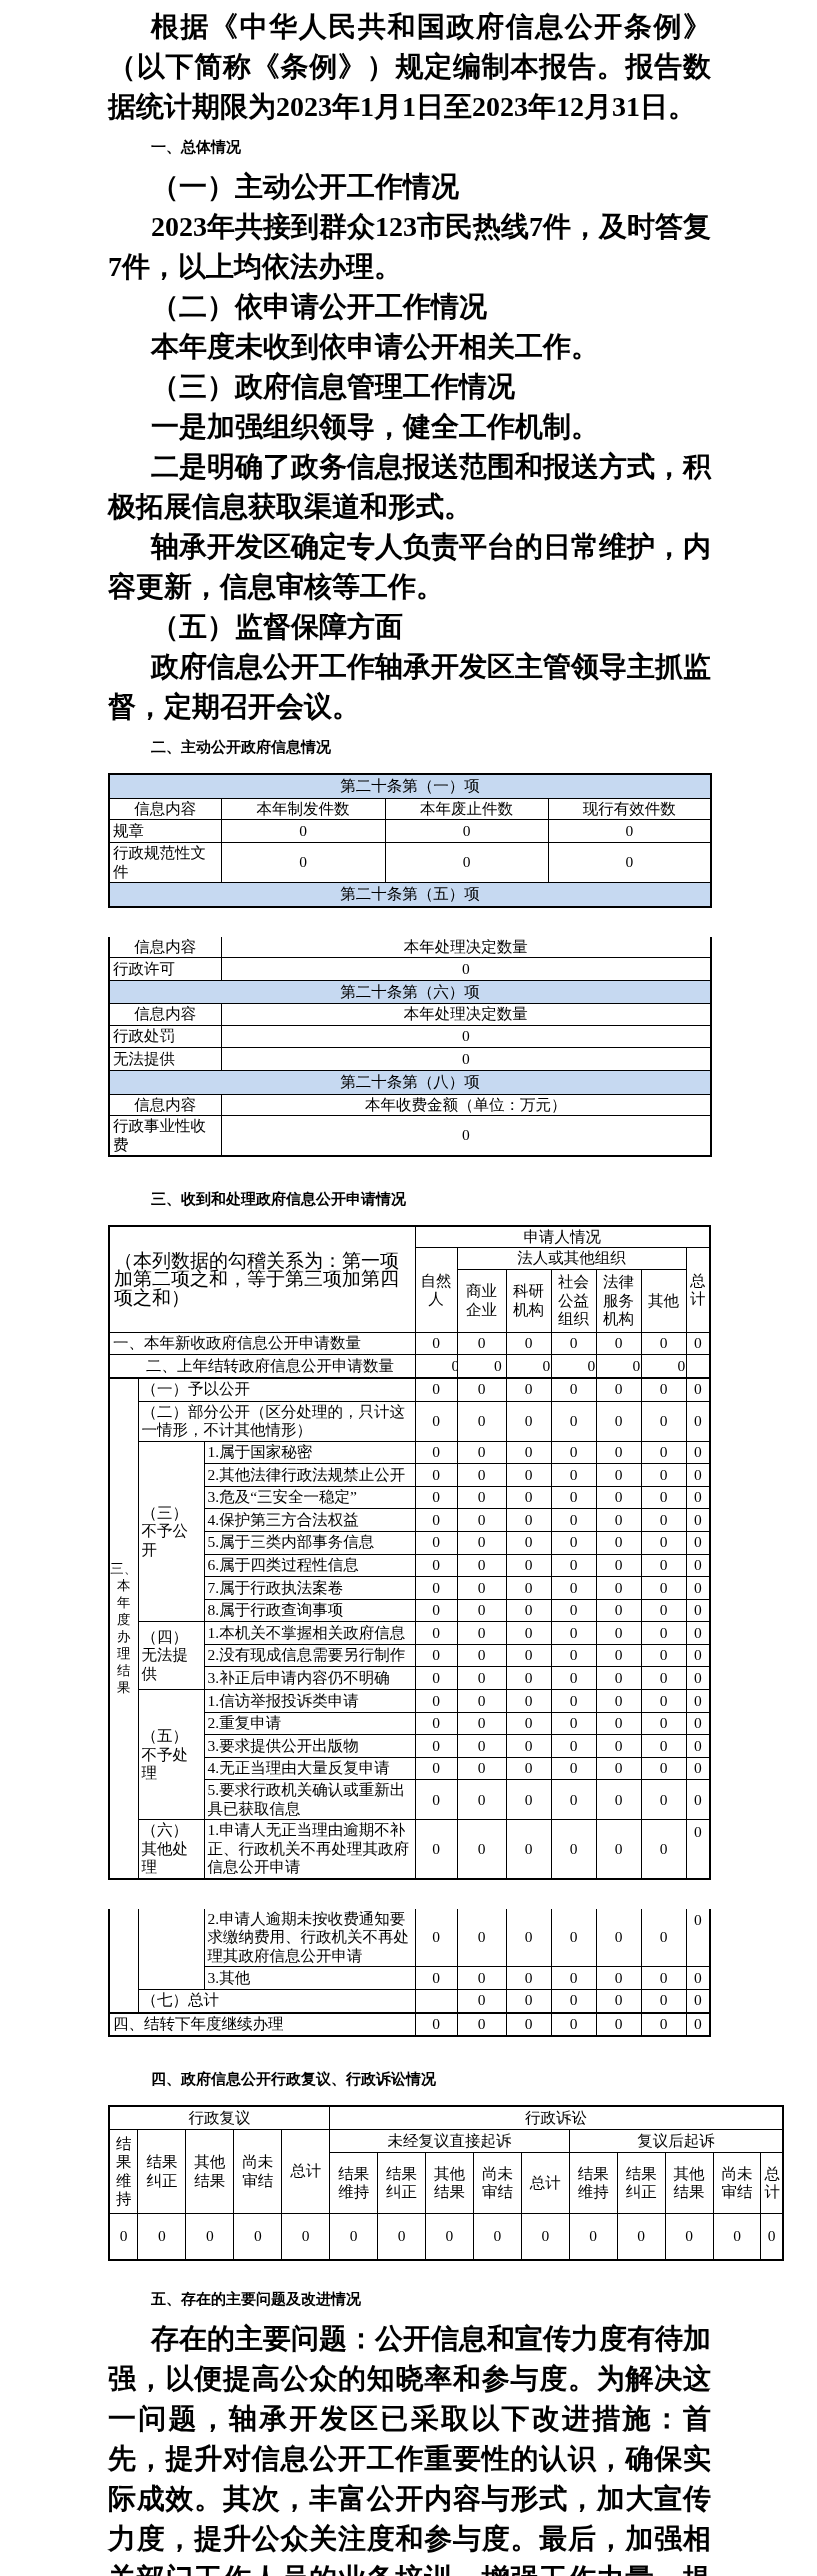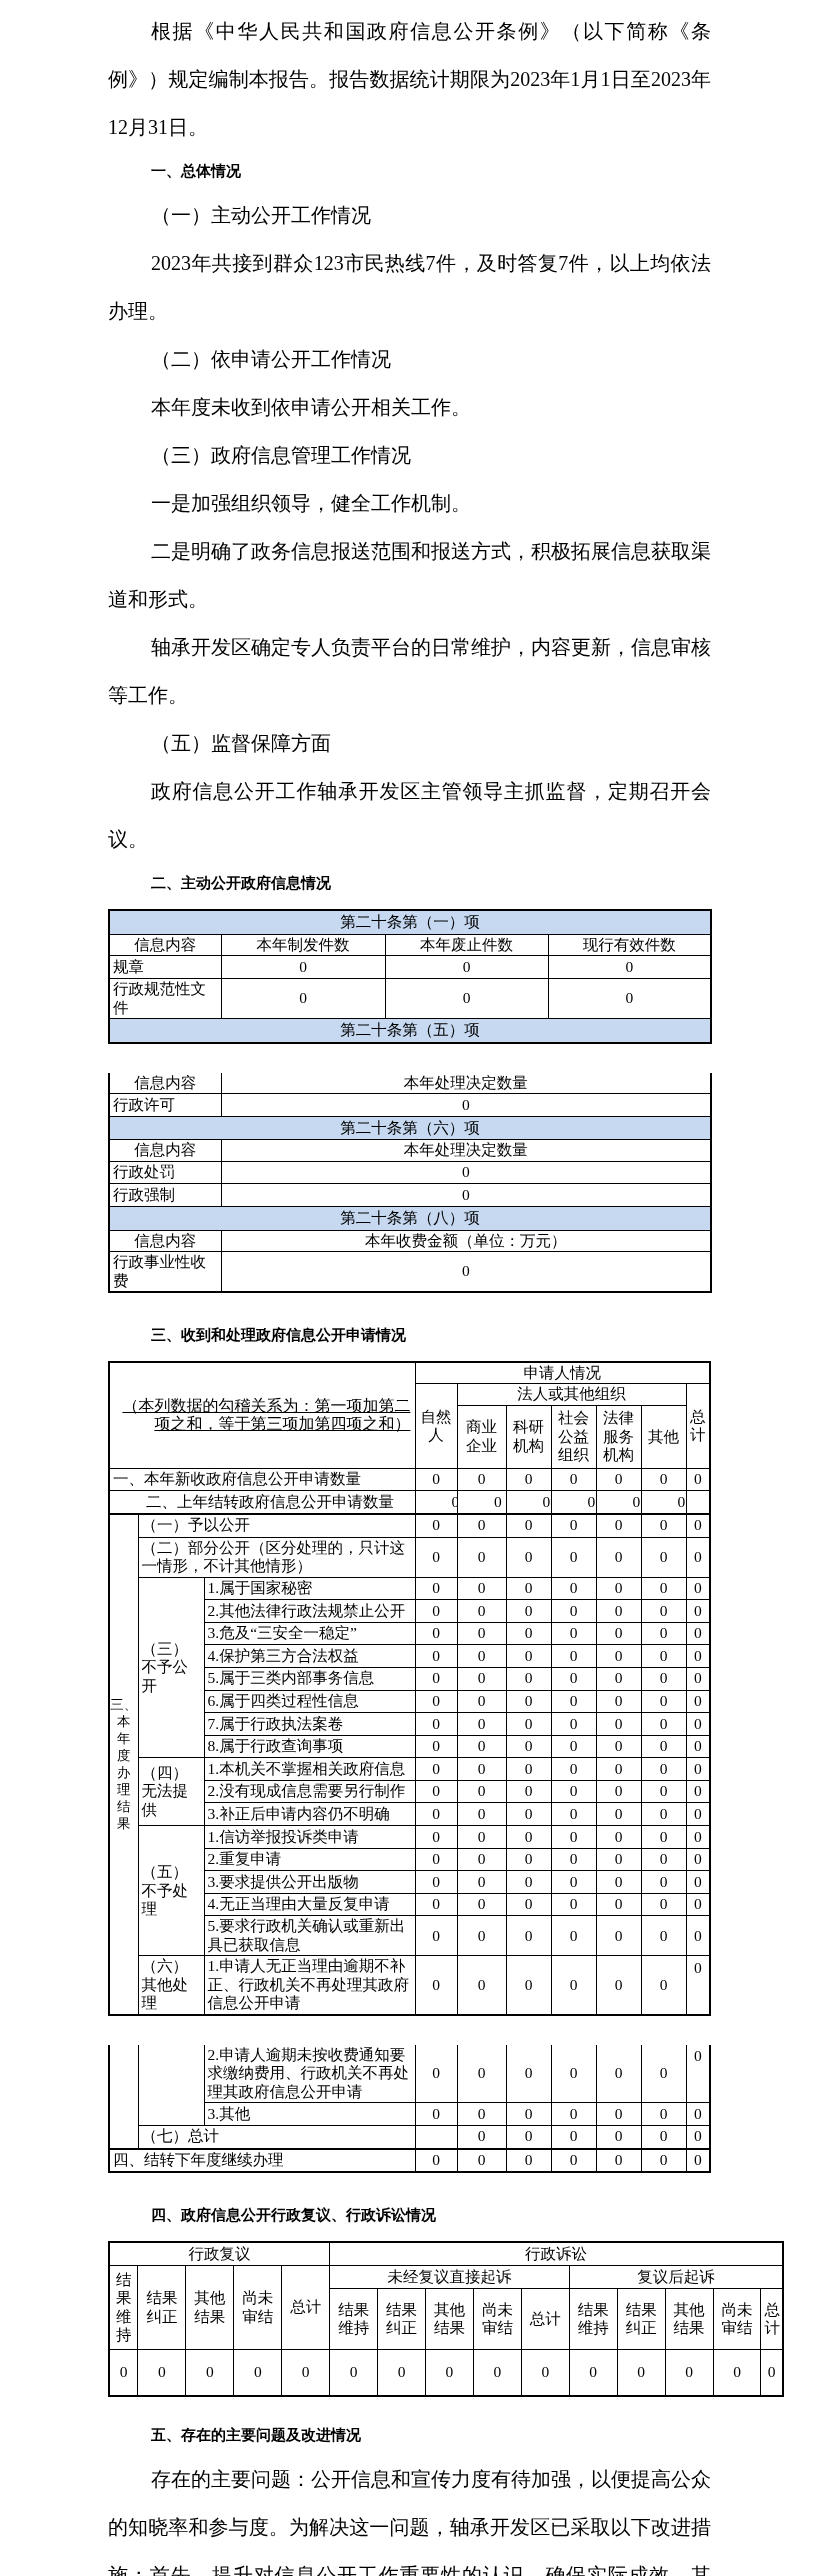--- a/index.html
+++ b/index.html
@@ -3,21 +3,21 @@
 <meta charset="utf-8">
 <style>
   html,body { margin:0; padding:0; background:#ffffff; }
   .page {
     position:relative; width:818px; height:3188px; overflow:hidden;
     background:#fff; color:#000;
     font-family:"Liberation Serif","DejaVu Serif",serif;
   }
   .content { padding:7.2px 107px 0 108px; }
   p.body, h3.sub {
-    font-size:20px; font-weight:normal; line-height:48px; margin:0;
+    font-size:28px; font-weight:bold; line-height:40px; margin:0;
     text-align:justify; text-indent:43px;
   }
   h2.major {
     font-size:15px; font-weight:bold; line-height:40px; margin:0;
     font-family:"Liberation Sans","DejaVu Sans",sans-serif;
     text-indent:43px;
   }
   
   table.tbl {
     border-collapse:collapse; table-layout:fixed;
@@ -32,21 +32,21 @@
   .tbl td { height:19.6px; }
   .tbl td.num { text-align:center; }
   .tbl td.lbl, .tbl td.item { text-align:left; }
   tr.band td {
     background:#c6d9f1; text-align:center; height:20.6px;
     border-top:1.5px solid #000; border-bottom:1.5px solid #000;
   }
   table.nt { border-top:0; }
   table.nt tr:first-child td, table.nt tr:first-child th { border-top:0; }
   
-  .t3 td.note { text-align:right; font-size:16px; line-height:18.5px; padding:3.1px 4.1px; vertical-align:middle;text-decoration:underline; }
+  .t3 td.note { text-align:left; font-size:19px; line-height:18.5px; padding:3.1px 4.1px; vertical-align:middle; }
   .t3 tr.hc th { border-bottom:1.5px solid #000; height:60px; }
   .t3 tr.hc ~ tr td { }
   .t3 td.strip { white-space:pre-line; text-align:center; font-size:13.4px; line-height:17px; padding:1px 0; }
   .t3 tr.sep td { border-bottom:2.1px solid #000;padding-left:36px; }
   .t3 tr.r4 td { border-top:2.1px solid #000; }
   .t3 tr.vt td:last-child { vertical-align:top; padding-top:2.1px; }
   .t3 td.cat { text-align:left; }
   
   .t4 tr.ha th { border-bottom:1.5px solid #000; height:20.6px; }
   .t4 th.thk { border-bottom:1.5px solid #000; height:19.6px; }
@@ -133,21 +133,21 @@
     </tr>
     <tr>
       <th>信息内容</th>
       <th>本年处理决定数量</th>
     </tr>
     <tr>
       <td class="lbl">行政处罚</td>
     <td class="num">0</td>
         </tr>
     <tr>
-      <td class="lbl">行政强制</td>
+      <td class="lbl">无法提供</td>
     <td class="num">0</td>
         </tr>
     <tr class="band">
       <td colspan="2">第二十条第（八）项</td>
     </tr>
     <tr>
       <th>信息内容</th>
       <th>本年收费金额（单位：万元）</th>
     </tr>
     <tr>

